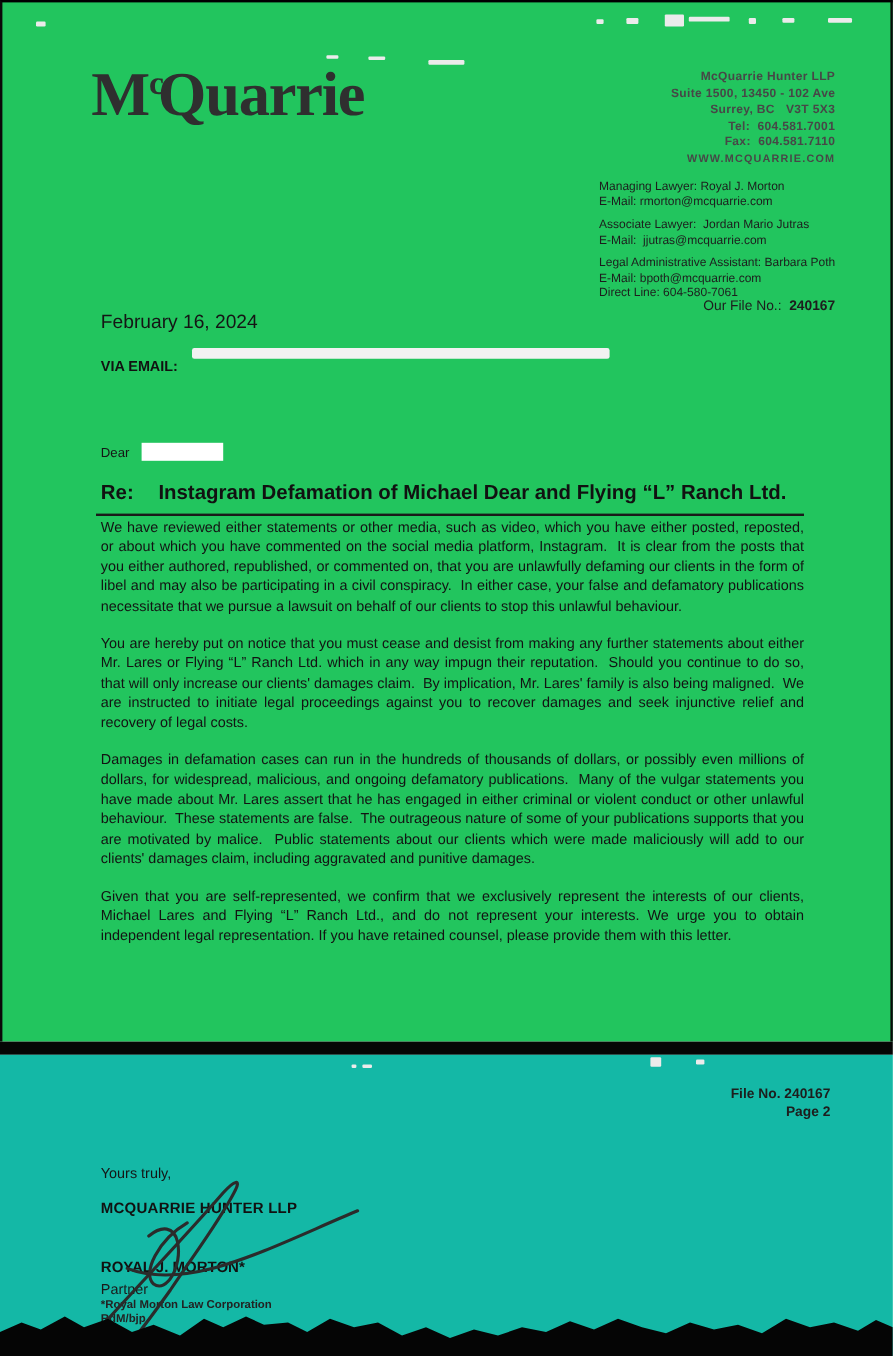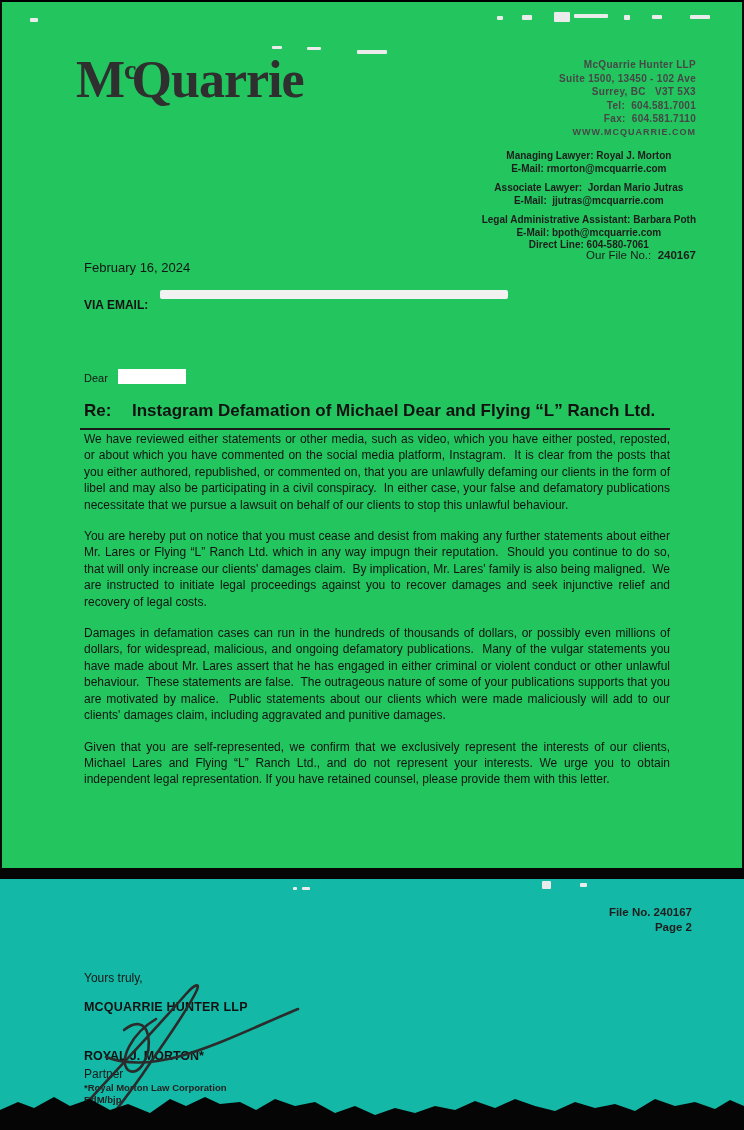--- a/index.html
+++ b/index.html
@@ -20,28 +20,28 @@
   .logo .lg-m   { font-size:52px; }
   .logo .lg-sup { font-size:28px; vertical-align:18px; letter-spacing:-2px; }
   .logo .lg-rest{ font-size:52px; margin-left:-3px; }
 
   
   .firm-block { position:absolute; right:46px; top:56px; text-align:right;
                 font-size:10px; font-weight:700; color:#474747; line-height:13.5px; letter-spacing:.3px; }
   .firm-block .site { letter-spacing:1px; font-size:9px; }
 
   
-  .contact-block { position:absolute; right:46px; top:148px; text-align:center;
-                   font-size:10px; font-weight:700; color:#1d1d1d; line-height:12.5px; }
+  .contact-block { position:absolute; right:46px; top:148px; text-align:left;
+                   font-size:10px; font-weight:400; color:#1d1d1d; line-height:12.5px; }
   .contact-group { margin-bottom:7px; }
 
   .file-no { position:absolute; right:46px; top:247px; font-size:11.5px; color:#1d1d1d; }
   .file-no b { font-weight:700; }
 
-  .date-line { position:absolute; left:82px; top:258px; font-size:13px; color:#151515; }
+  .date-line { position:absolute; left:82px; top:258px; font-size:16px; color:#151515; }
 
   .email-smear { position:absolute; left:158px; top:288px; width:348px; height:9px;
                  background:#f2f2f2; border-radius:2px; }
 
   .via-email { position:absolute; left:82px; top:296px; font-size:12px; font-weight:700; color:#111; }
 
   .salutation { position:absolute; left:82px; top:370px; font-size:11px; color:#151515; }
   .salutation-redaction { position:absolute; left:116px; top:367px; width:68px; height:15px; background:#ffffff; }
 
   .re-block { position:absolute; left:78px; top:399px; width:590px;

